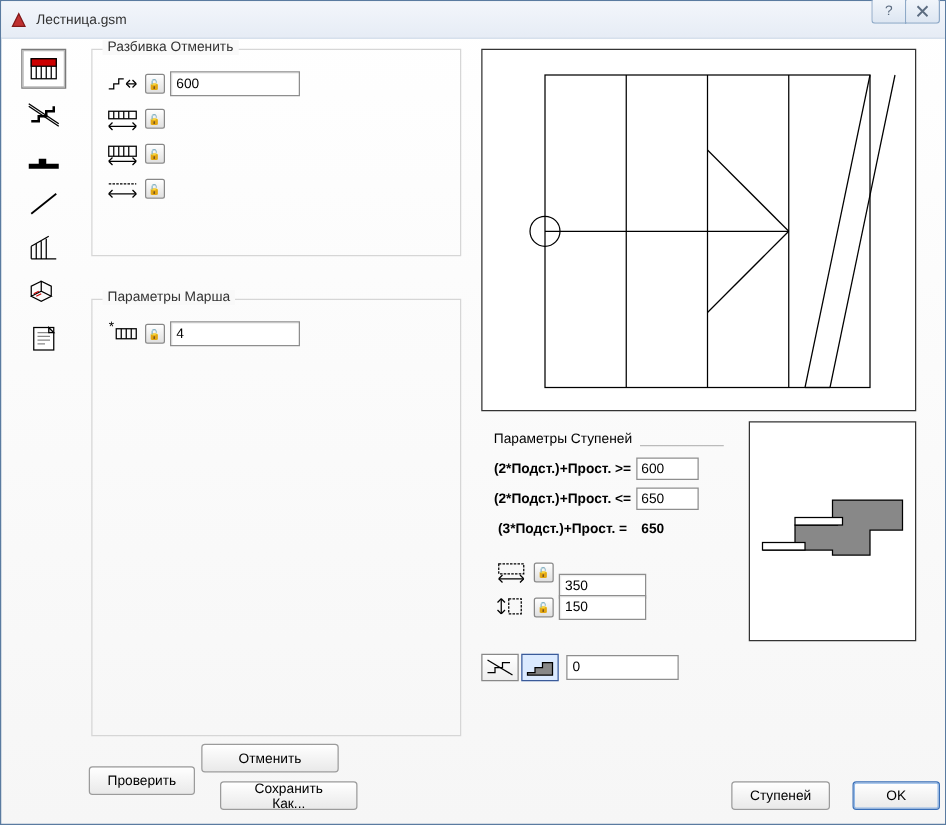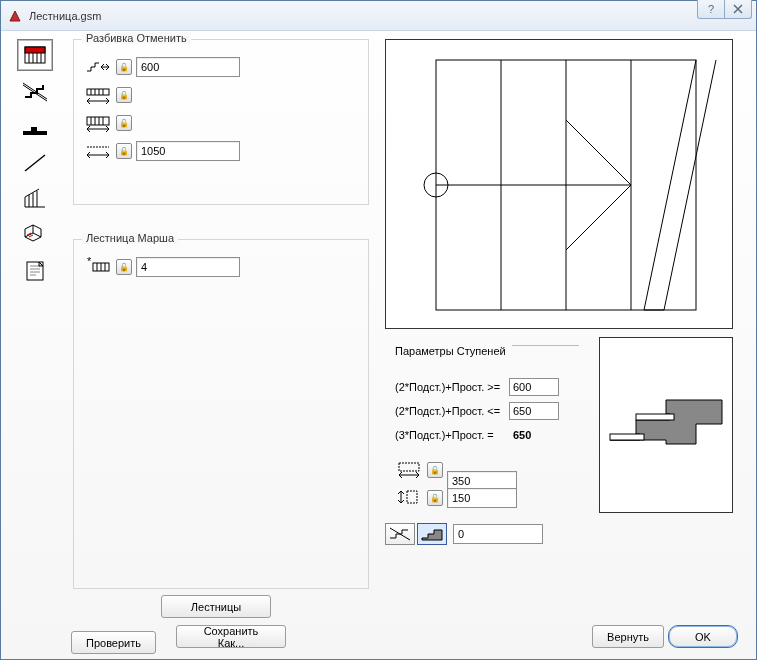--- a/index.html
+++ b/index.html
@@ -26,36 +26,36 @@
   .row { display:flex; align-items:center; height:26px; gap:4px; margin-bottom:2px;}
   .ico { width:28px; height:22px; display:flex; align-items:center; justify-content:center;}
   .lock { width:16px;height:16px;border:1px solid #888;background:linear-gradient(#fff,#e0e0e0);display:flex;align-items:center;justify-content:center;font-size:8px;color:#555;border-radius:2px;}
   .num-input { width:104px; height:20px; border:1px solid #8e8e8e; background:#fff; padding: 2px 4px; box-shadow: inset 1px 1px 0 #eee; }
 
   .preview { position:absolute; left:384px; top:8px; width:348px; height:290px; border:1px solid #333; background:#fff; }
   .preview-small { position:absolute; left:598px; top:306px; width:134px; height:176px; border:1px solid #333; background:#fff; display:flex; align-items:center; justify-content:center; }
 
   .label { color:#000; font-weight:bold; }
   .ruleline { display:flex; align-items:center; height:20px; gap:4px; margin-bottom:4px;}
-  .ruleline .rl { font-weight:normal; min-width:110px;}
+  .ruleline .rl { font-weight:bold; min-width:110px;text-align:center;}
   .ruleline input { width:50px; height:18px; border:1px solid #8e8e8e; padding:1px 3px;}
   .sep-line { flex:1; height:1px; background:#bbb; margin-left:6px;}
 
   .toggle-row { position:absolute; left:384px; top:492px; display:flex; align-items:center; gap:2px;}
   .toggle { width:30px;height:22px;border:1px solid #888;background:linear-gradient(#fff,#eee);display:flex;align-items:center;justify-content:center; }
   .toggle.pressed { border:1px solid #3a5a99; background:#dbeaff;}
   .zero-input { width:90px; height:20px; border:1px solid #8e8e8e; padding:2px 4px; margin-left:4px;}
 
   .btn { height:23px; padding:0 14px; border:1px solid #9b9b9b; background:linear-gradient(#fff,#e9e9e9); border-radius:3px; cursor:pointer; display:inline-flex; align-items:center; justify-content:center;}
   .btn.primary { border:1px solid #3a6fb7; box-shadow: inset 0 0 0 1px #8fb6e6;}
   .footer1 { position:absolute; left:160px; top:564px;}
-  .footer2 { position:absolute; left:70px; top:600px;}
+  .footer2 { position:absolute; left:70px; top:582px;}
   .footer3 { position:absolute; left:175px; top:594px;}
   .footer4 { position:absolute; right:92px; top:594px;}
-  .footer5 { position:absolute; right:18px; top:594px; width:70px; justify-content:center;border-radius:10px;}
+  .footer5 { position:absolute; right:4px; top:594px; width:70px; justify-content:center;}
 </style>
 </head>
 <body>
 
 <div class="window">
   <div class="titlebar">
     <span class="app-icon">
       <svg width="14" height="14">
           <path d="M2,12 L7,2 L12,12 Z" fill="#c03030" stroke="#801818"></path>
         </svg>
@@ -173,26 +173,25 @@
       </div>
       <div class="row">
         <span class="ico">
             <svg width="26" height="20">
               <line x1="2" y1="6" x2="24" y2="6" stroke="#000" stroke-dasharray="2,1"></line>
               <line x1="2" y1="14" x2="24" y2="14" stroke="#000"></line>
               <path d="M2,14 L5,11 M2,14 L5,17 M24,14 L21,11 M24,14 L21,17" stroke="#000"></path>
             </svg>
           </span>
         <span class="lock">🔓</span>
-        <input class="num-input" value="1050" style="">
       </div>
     </div>
 
     <div class="group grp2">
-      <span class="legend">Лестница Марша</span>
+      <span class="legend">Параметры Марша</span>
       <div style="height:6px"></div>
       <div class="row">
         <span class="ico">
             <svg width="26" height="20">
               <text x="2" y="8" font-size="8" fill="#000">*</text>
               <rect x="8" y="6" width="16" height="8" fill="none" stroke="#000"></rect>
               <g stroke="#000">
                 <line x1="12" y1="6" x2="12" y2="14"></line>
                 <line x1="16" y1="6" x2="16" y2="14"></line>
                 <line x1="20" y1="6" x2="20" y2="14"></line>
@@ -214,21 +213,21 @@
         <line x1="50" y1="145" x2="245" y2="145" stroke="#000"></line>
         <line x1="180" y1="80" x2="245" y2="145" stroke="#000"></line>
         <line x1="180" y1="210" x2="245" y2="145" stroke="#000"></line>
         <line x1="258" y1="270" x2="310" y2="20" stroke="#000"></line>
         <line x1="278" y1="270" x2="330" y2="20" stroke="#000"></line>
         <line x1="258" y1="270" x2="278" y2="270" stroke="#000"></line>
       </svg>
     </div>
 
     <div class="group grp3" style="border:none;">
-      <div style="display:flex;align-items:flex-start;margin-bottom:20px;">
+      <div style="display:flex;align-items:flex-end;margin-bottom:8px;">
         <span class="label" style="font-weight:normal;">Параметры Ступеней</span>
         <span class="sep-line"></span>
       </div>
       <div class="ruleline">
         <span class="rl">(2*Подст.)+Прост. &gt;=</span>
         <input value="600" style="">
       </div>
       <div class="ruleline">
         <span class="rl">(2*Подст.)+Прост. &lt;=</span>
         <input value="650" style="">
@@ -278,20 +277,20 @@
           </svg>
       </div>
       <div class="toggle pressed">
         <svg width="24" height="16">
             <path d="M2,12 L8,12 L8,8 L14,8 L14,4 L22,4 L22,14 L2,14 Z" fill="#888" stroke="#000"></path>
           </svg>
       </div>
       <input class="zero-input" value="0" style="">
     </div>
 
-    <button class="btn footer1" style="width:110px">Лестницы</button>
+    <button class="btn footer1" style="width:110px">Отменить</button>
     <button class="btn footer2">Проверить</button>
     <button class="btn footer3" style="width:110px">Сохранить Как...</button>
-    <button class="btn footer4">Вернуть</button>
+    <button class="btn footer4">Ступеней</button>
     <button class="btn primary footer5">OK</button>
 
   </div>
 </div>
 
 </body></html>

